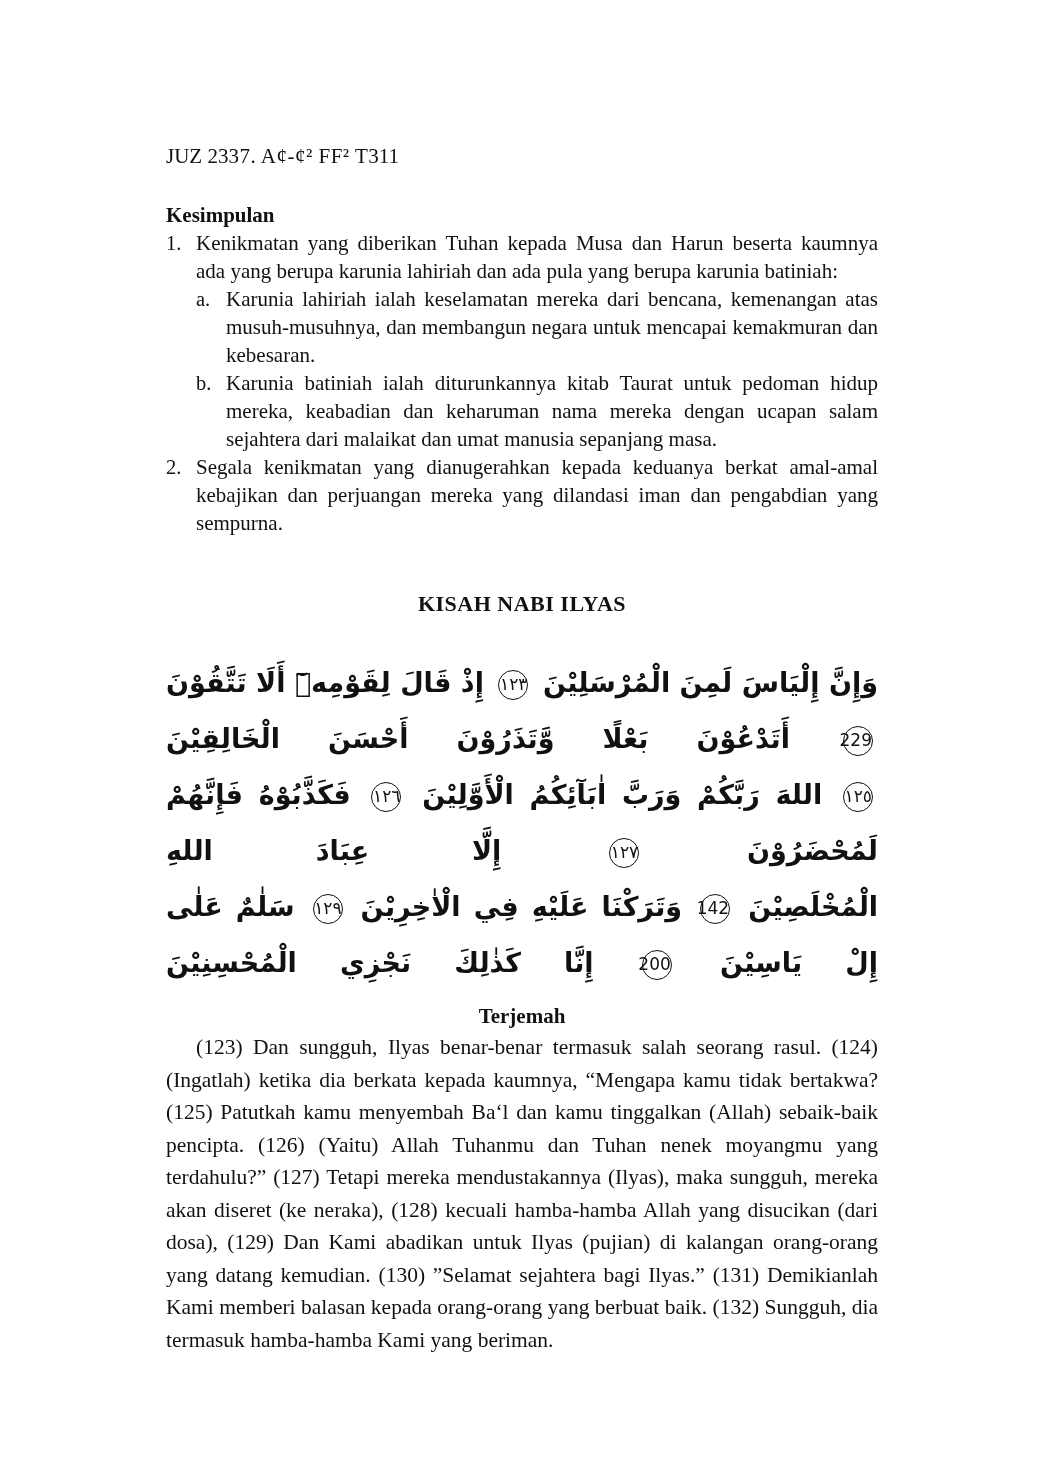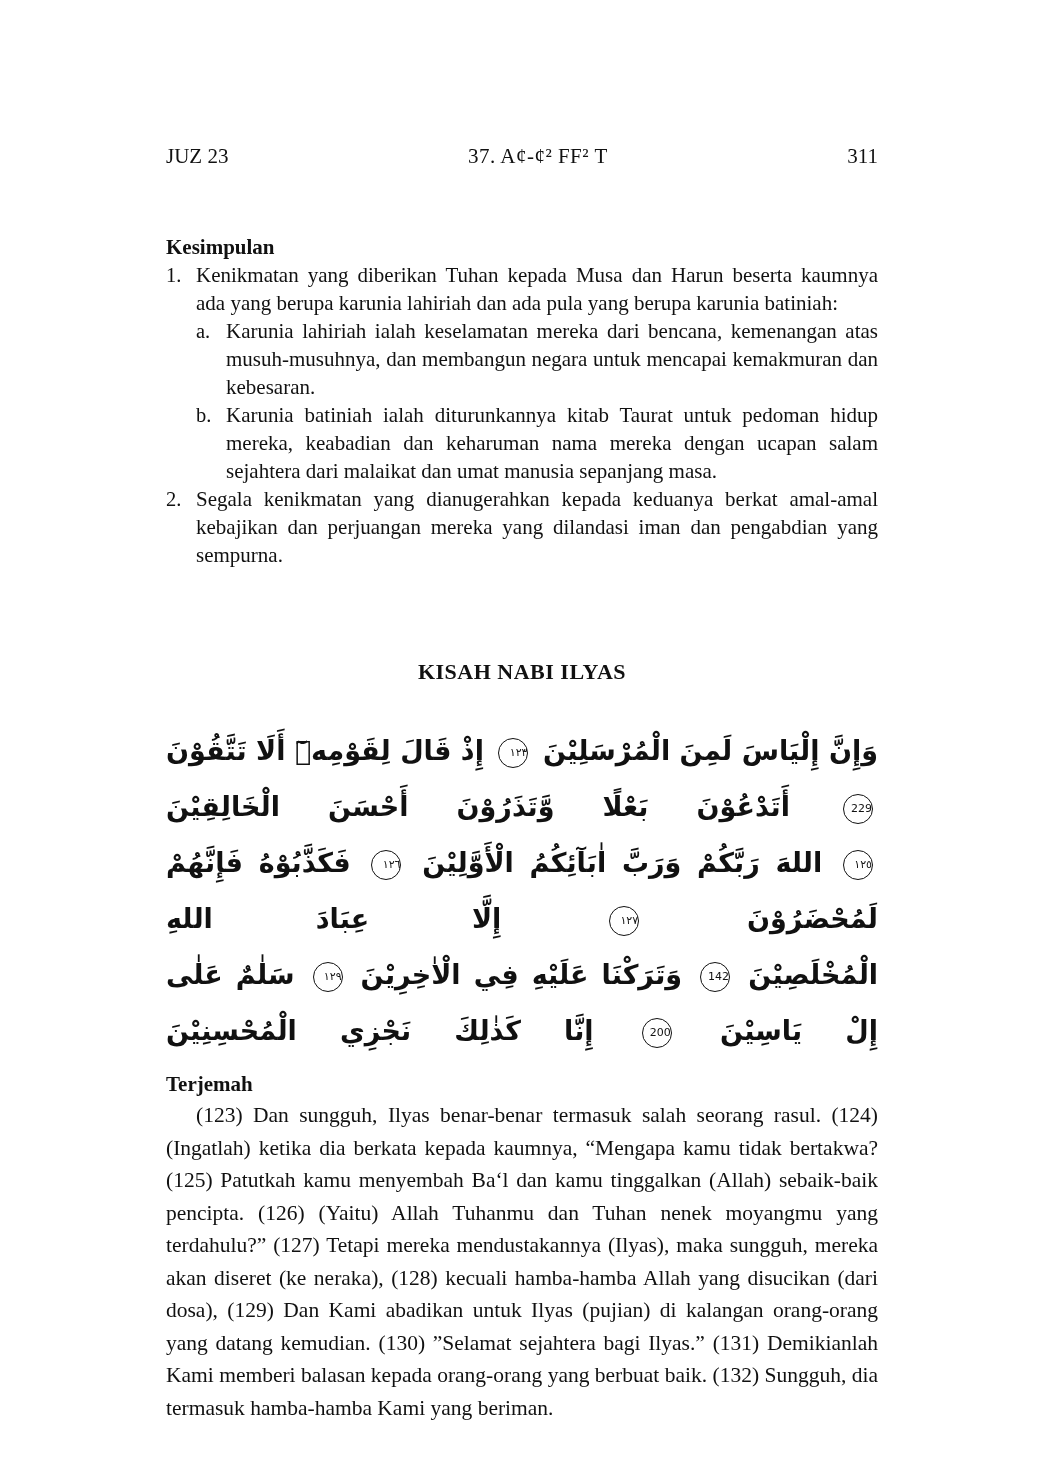--- a/index.html
+++ b/index.html
@@ -16,24 +16,24 @@
     position: absolute;
     top: 0; left: 0;
     width: 1038px;
     height: 1475px;
     padding: 144px 160px 40px 166px;
     background: #ffffff;
   }
   
   .runhead {
     display: flex;
-    justify-content: space-between;
+    justify-content: flex-start;
     align-items: baseline;
     font-size: 21px;
-    margin-bottom: 64px;
+    margin-bottom: 32px;
   }
   .runhead .center { letter-spacing: 0.5px; }
   
   .bodytext { font-size: 20.5px; line-height: 28px; font-family: Liberation Serif, serif; }
   h3.sec-title {
     font-size: 21px;
     font-weight: bold;
     line-height: 28px;
   }
   .li { display: flex; align-items: flex-start; }
@@ -46,21 +46,21 @@
   .li p, .li-body > p {
     font-size: 21px;
     line-height: 28px;
     text-align: justify;
   }
   
   .center-title {
     text-align: center;
     font-size: 22px;
     font-weight: bold;
-    margin-top: 90px;
+    margin-top: 54px;
     margin-bottom: 38px;
     letter-spacing: 0.5px;
   }
   
   .quran {
     direction: rtl;
     font-family: "DejaVu Sans", sans-serif;
     font-weight: bold;
     margin-bottom: 10px;
   }
@@ -71,29 +71,29 @@
     text-align-last: justify;
     white-space: normal;
   }
   .qline.qcenter { text-align: center; text-align-last: center; }
   .ayah-num {
     display: inline-block;
     width: 30px;
     height: 30px;
     border: 1.6px solid #111;
     border-radius: 50%;
-    font-size: 11px;
+    font-size: 17px;
     line-height: 27px;
     text-align: left;
     vertical-align: middle;
     margin: 0 5px;
     font-weight: normal;
   }
   
-  .terjemah-title { font-size: 21px; font-weight: bold; line-height: 30px; }
+  .terjemah-title { font-size: 21px; font-weight: bold; line-height: 30px; text-align: center; }
   .terjemah-text {
     font-size: 21.5px;
     line-height: 32.5px;
     text-align: justify;
     text-indent: 30px;
   }
 </style>
 </head>
 <body>
 

